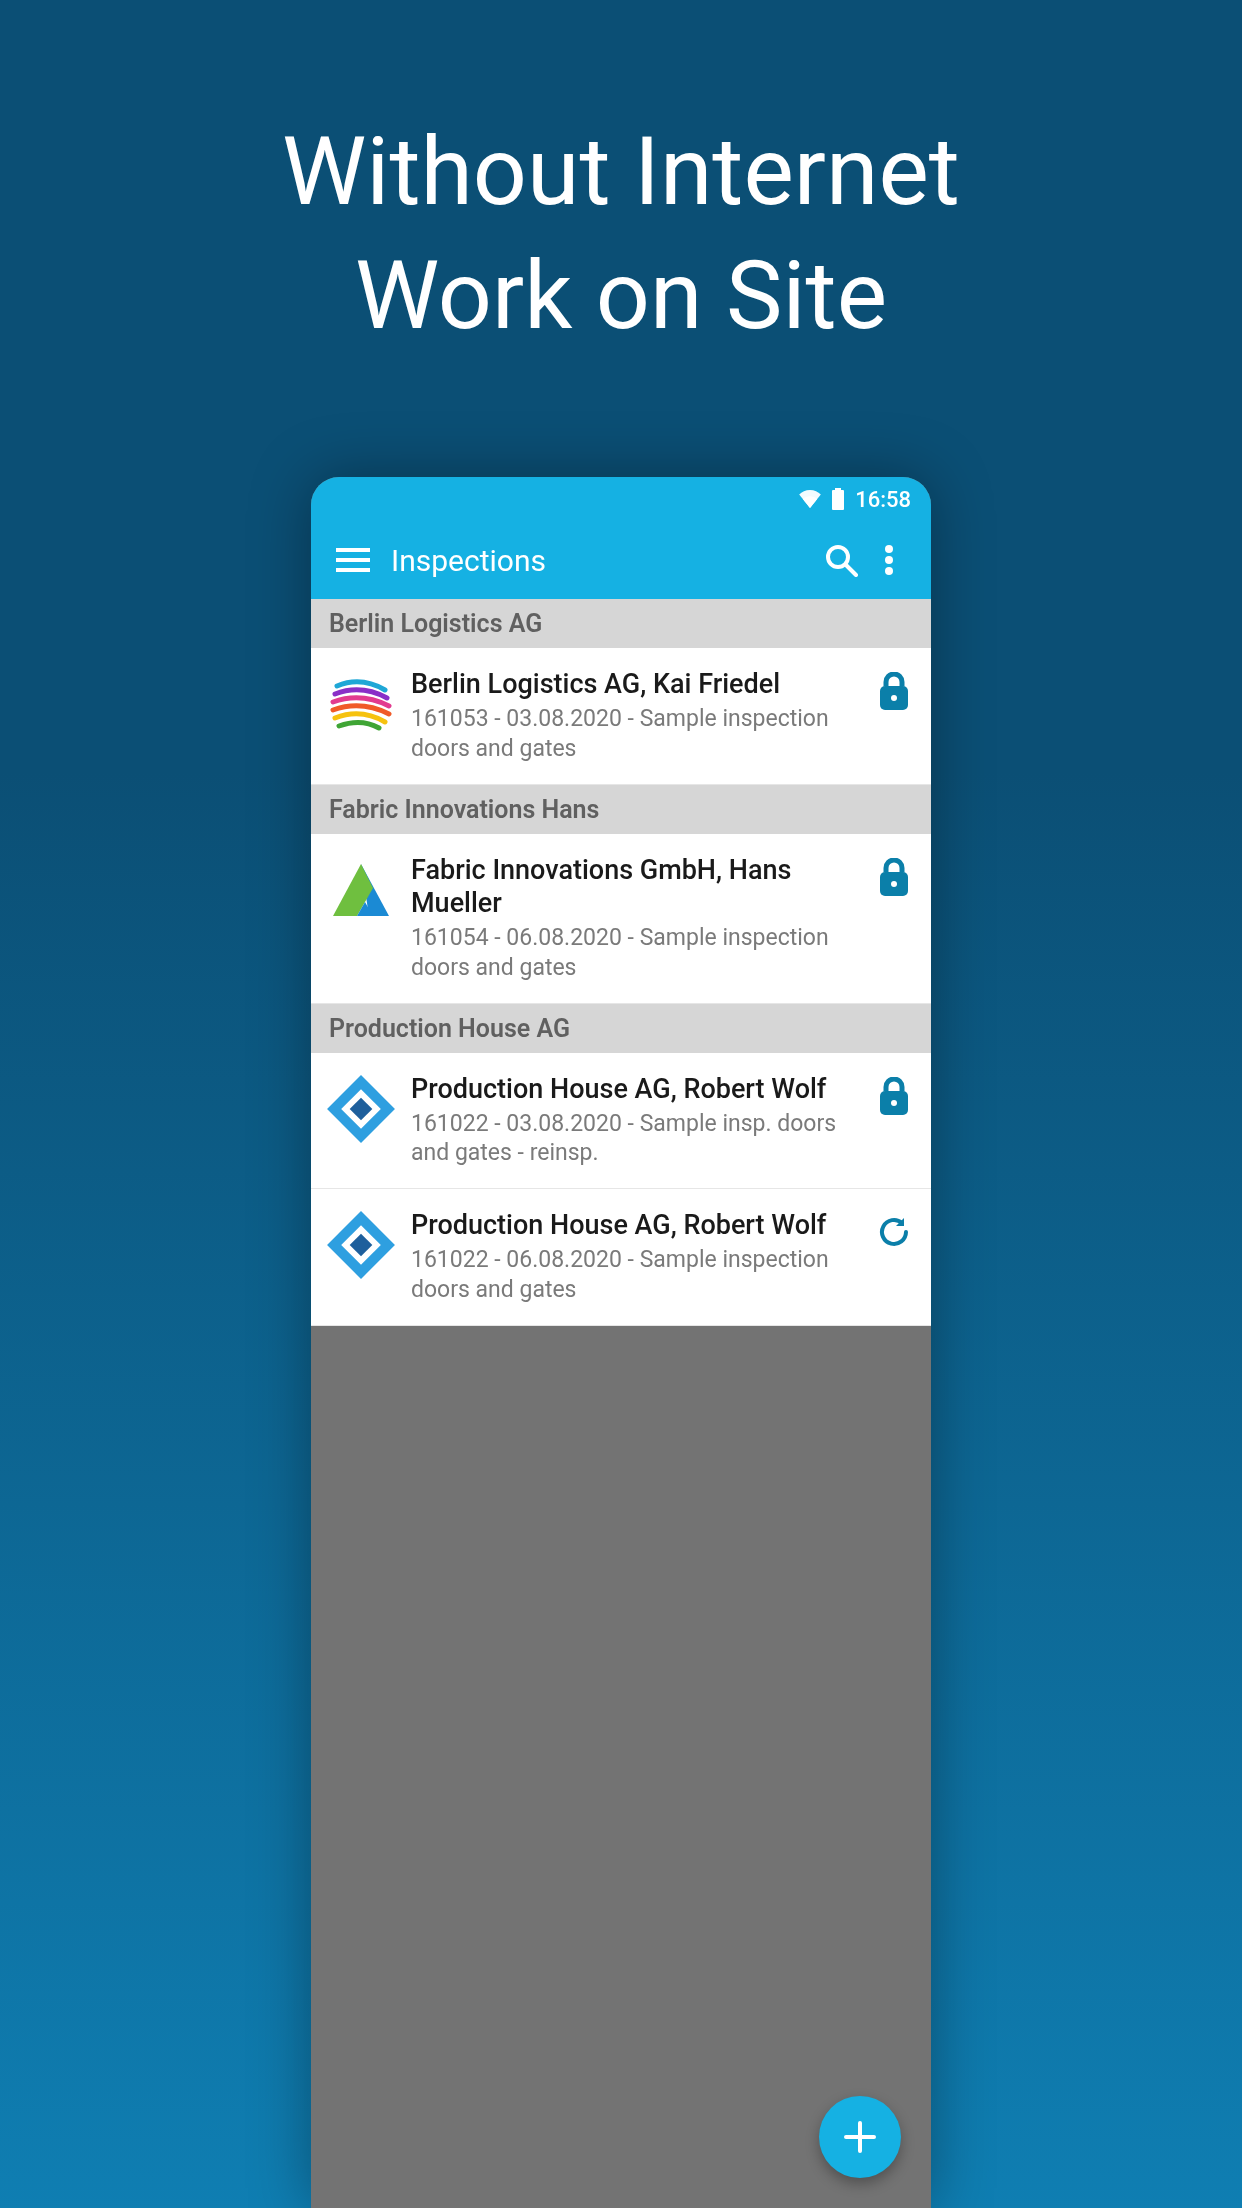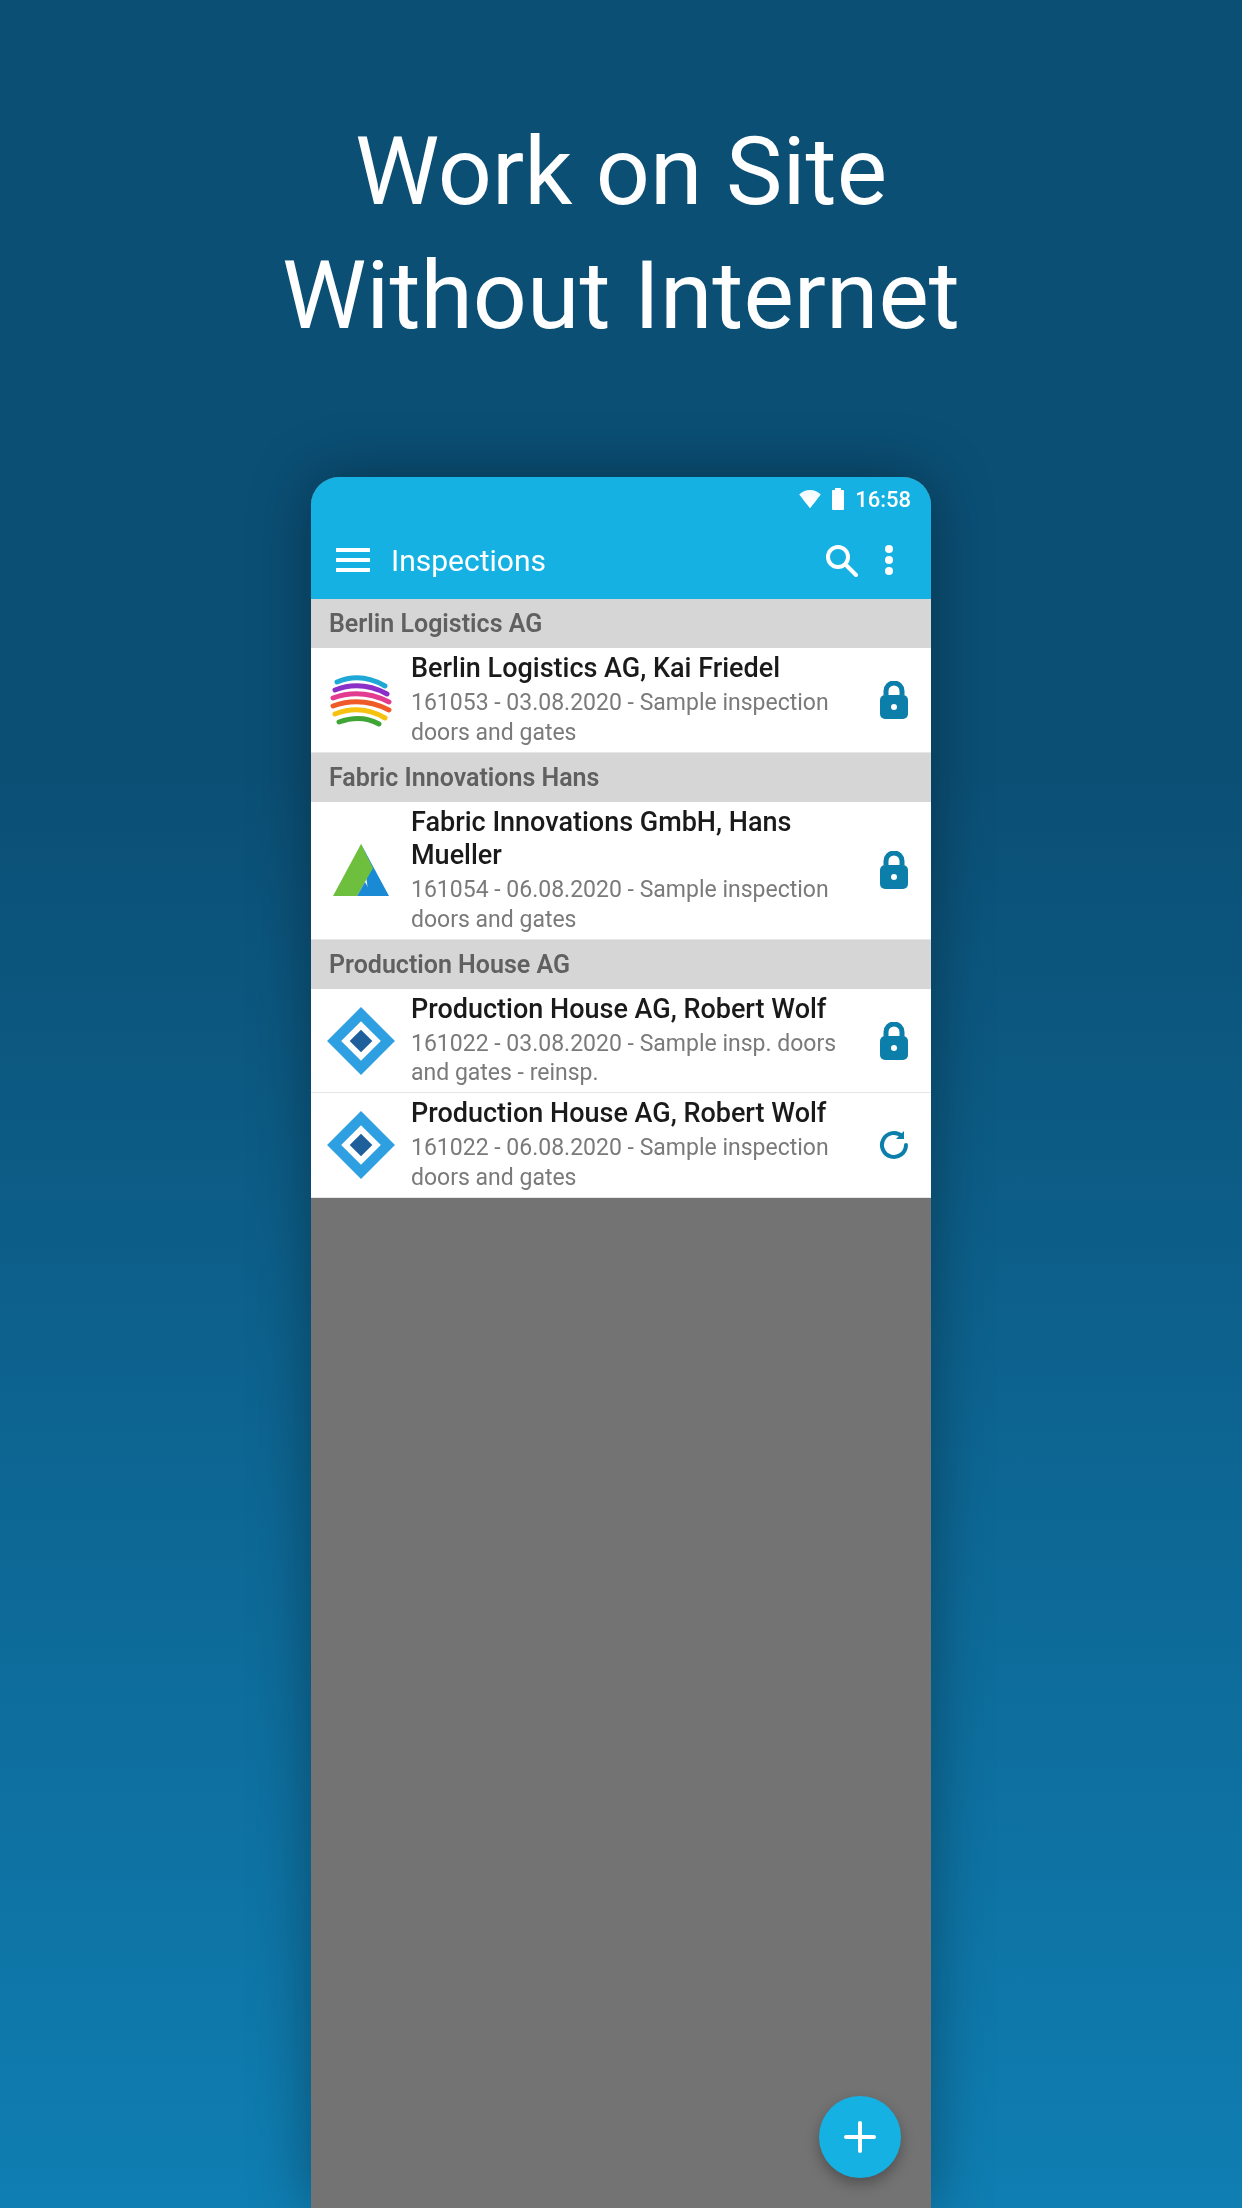--- a/index.html
+++ b/index.html
@@ -65,22 +65,21 @@
 .section-header {
   background: #d6d6d6;
   padding: 10px 18px;
   font-size: 25px;
   font-weight: 600;
   color: #606060;
 }
 
 .list-item {
   display: flex;
-  align-items: center;
-  padding: 4px 14px;
+  padding: 20px 14px;
   border-bottom: 1px solid #e6e6e6;
   gap: 14px;
   background: #fff;
 }
 
 .item-logo {
   width: 72px;
   height: 72px;
   display: flex;
   align-items: center;
@@ -141,22 +140,22 @@
   flex-direction: column;
 }
 
 .list-scroll { flex: 1; position: relative; }
 
 </style>
 </head>
 <body>
 
 <div class="hero">
+  <div>Without Internet</div>
   <div>Work on Site</div>
-  <div>Without Internet</div>
 </div>
 
 <div class="phone-wrap">
   <div class="phone">
     <div class="phone-inner">
 
       <div class="status-bar">
         <span class="status-icon">
           <svg width="22" height="18" viewBox="0 0 24 20">
               <path d="M12 20 L0 5 C3 2 7 0 12 0 C17 0 21 2 24 5 Z" fill="#fff" opacity="0.95"></path>

